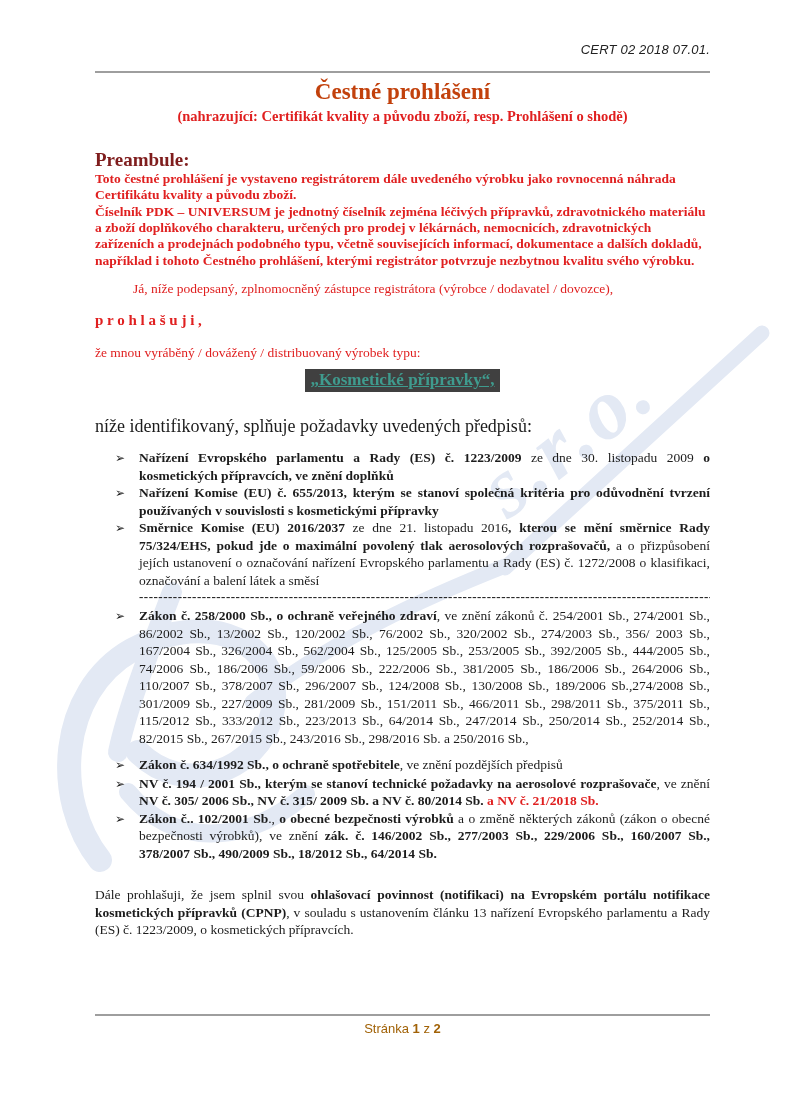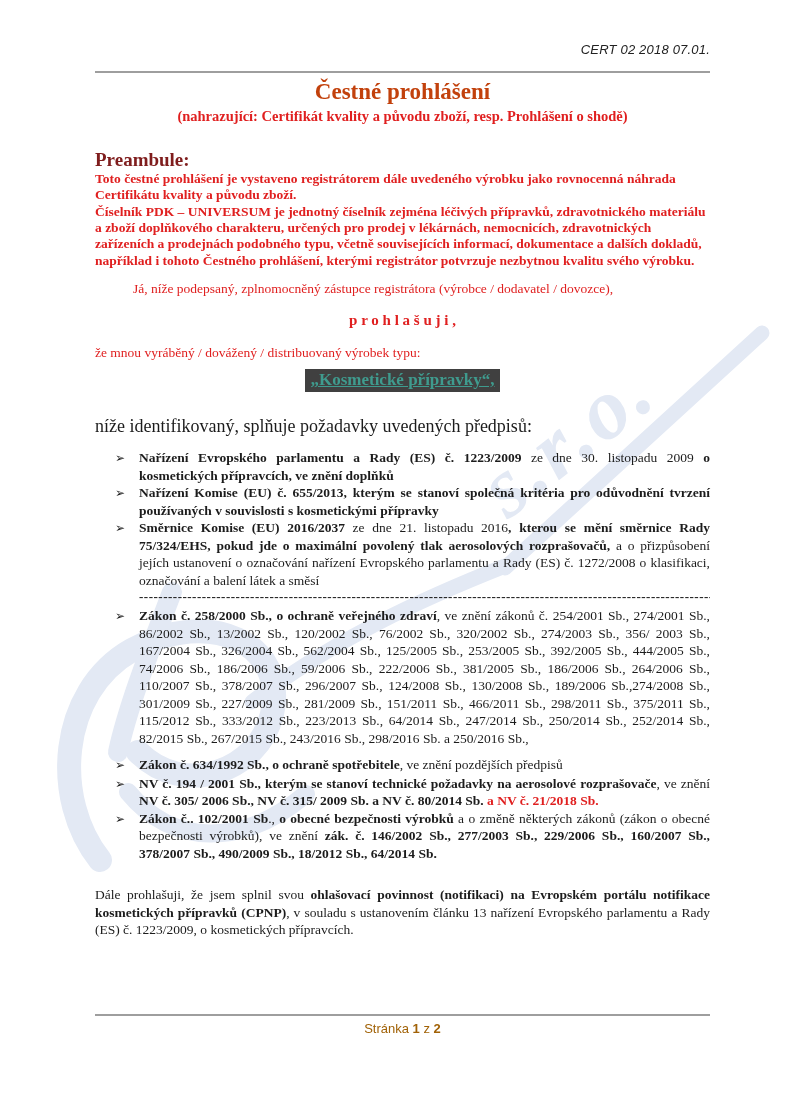--- a/index.html
+++ b/index.html
@@ -18,21 +18,21 @@
   }
   .rule{height:2px;background:#9e9e9e;margin-top:14px;}
 
   .title{margin-top:5px;text-align:center;font-size:23px;font-weight:700;color:#c2410c;line-height:1.2;}
   .subtitle{margin-top:2px;text-align:center;font-size:14.5px;font-weight:700;color:#e01f1f;}
 
   .preamble-heading{margin-top:24px;font-size:19px;font-weight:700;color:#7f1d1d;}
   .preamble-p{font-size:13.5px;font-weight:700;color:#e02020;line-height:1.22;text-align:left;}
 
   .intro{margin-top:12px;padding-left:38px;font-size:13.5px;color:#e02020;}
-  .verb{margin-top:15px;text-align:center;font-size:15px;font-weight:700;color:#e02020;}
+  .verb{margin-top:15px;font-size:15px;font-weight:700;color:#e02020;}
   .product-line{margin-top:16px;font-size:13.5px;color:#e02020;}
   .product-type-wrap{margin-top:8px;text-align:center;}
   .product-type{
     display:inline-block;background:#404040;color:#3f9b8e;
     font-size:17px;font-weight:700;text-decoration:underline;
     padding:1px 5px 2px 5px;
   }
   .compliance{margin-top:24px;font-size:18px;color:#1c1c1c;}
 
   .reg-list{margin-top:12px;}

